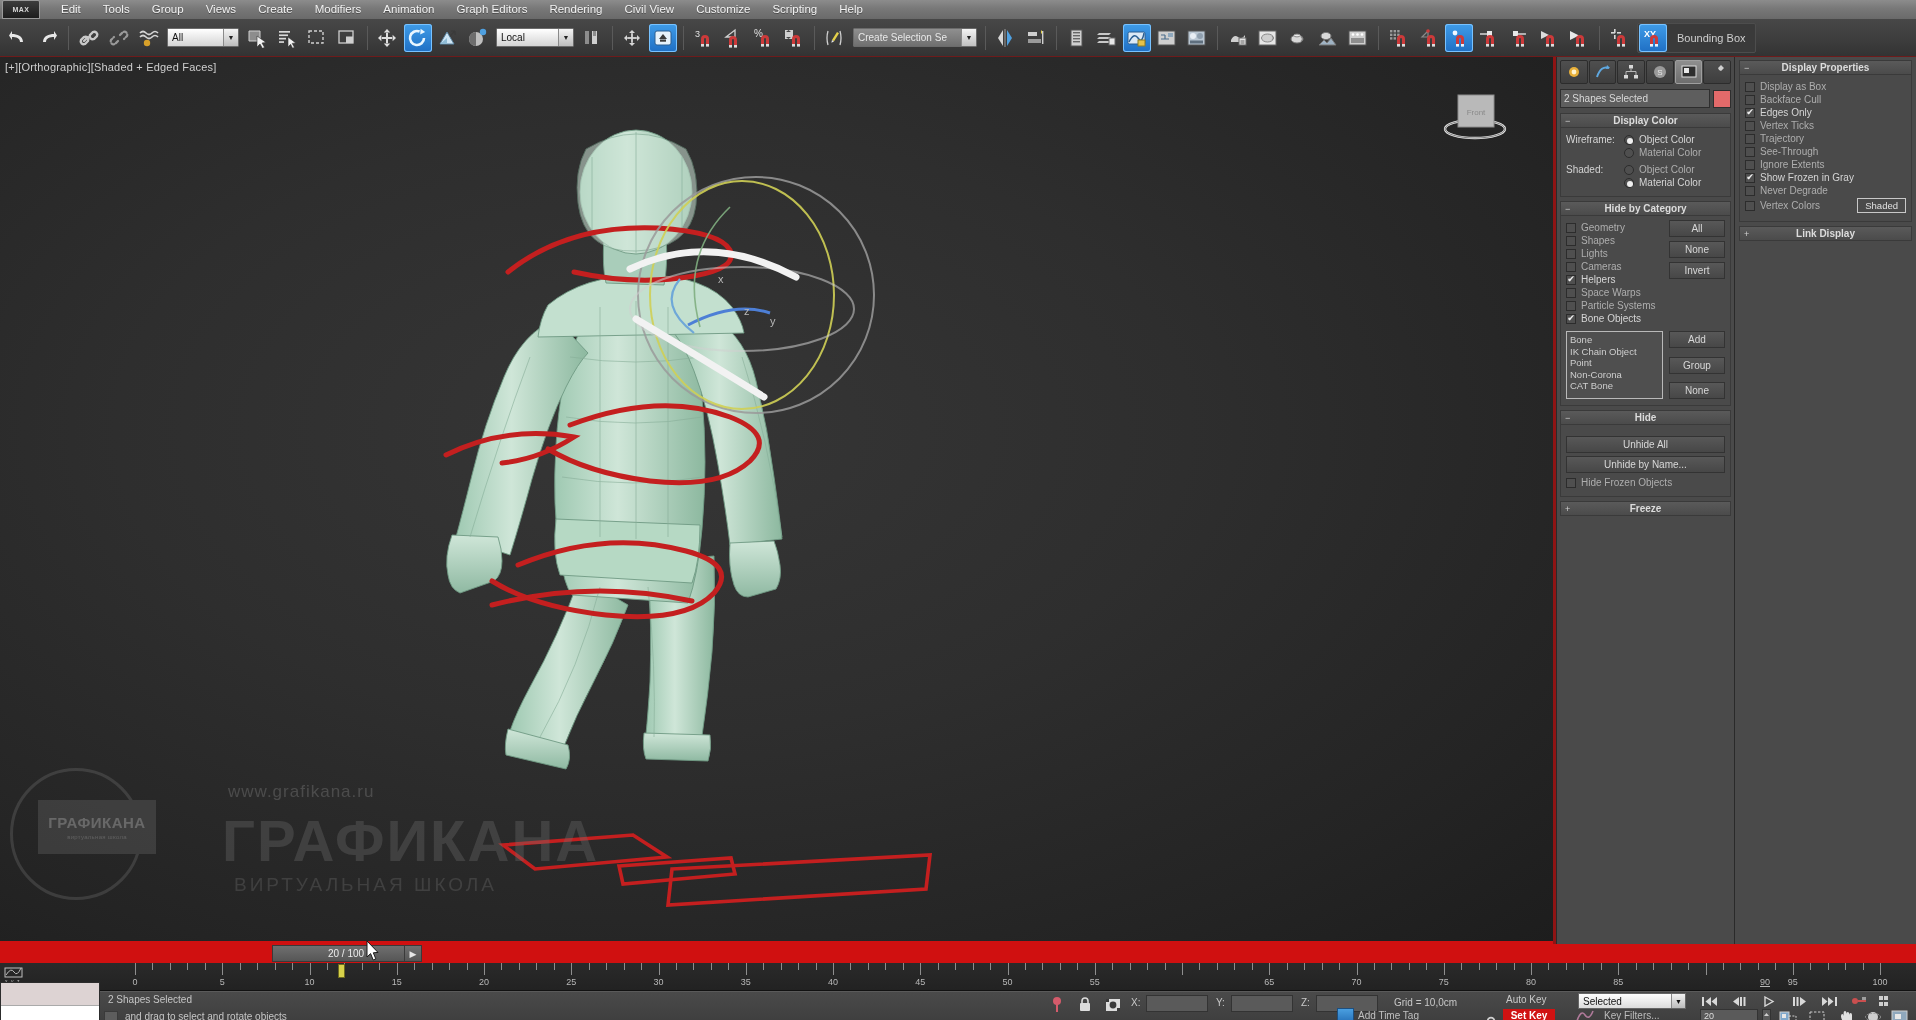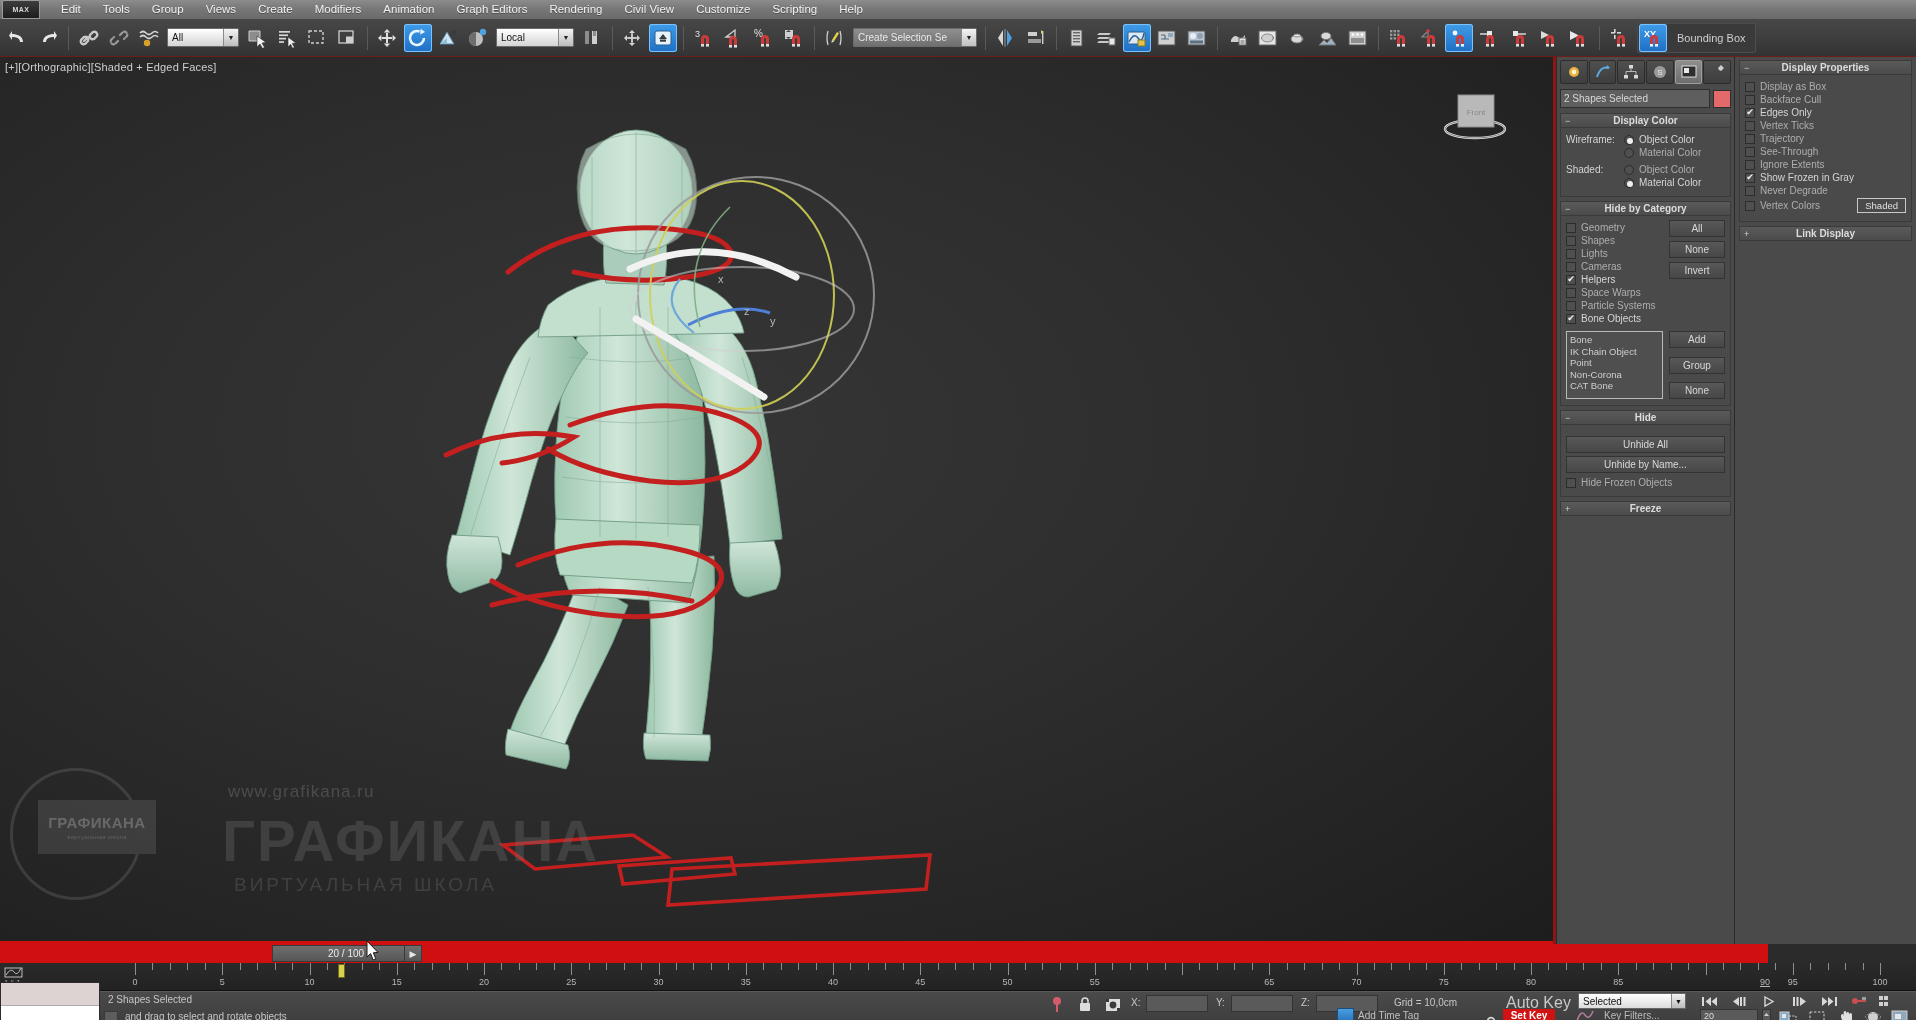--- a/index.html
+++ b/index.html
@@ -147,21 +147,21 @@
   .shaded-btn{border:1px solid #c8c8c8;background:#4a4a4a;color:#e0e0e0;font-size:9.5px;padding:1px 7px;margin-left:auto;}
 
   
   .propspanel{
     position:absolute;left:1734px;top:57px;width:182px;height:887px;
     background:#4a4a4a;border-left:1px solid #2a2a2a;padding:3px 4px;
   }
 
   
   .timeslider{
-    position:absolute;left:0;top:944px;width:1768px;height:19px;background:#d01010;
+    position:absolute;left:0;top:944px;width:1916px;height:19px;background:#d01010;
   }
   .ts-handle{
     position:absolute;left:272px;top:1px;height:17px;width:148px;
     background:linear-gradient(180deg,#6f6f6f,#565656);border:1px solid #3a3a3a;
     display:flex;align-items:center;justify-content:center;color:#ececec;font-size:10px;cursor:default;
   }
   .ts-arrow{
     position:absolute;top:1px;height:17px;width:18px;background:linear-gradient(180deg,#6f6f6f,#565656);
     border:1px solid #3a3a3a;display:flex;align-items:center;justify-content:center;color:#e6e6e6;font-size:9px;
   }
@@ -185,21 +185,21 @@
   }
   .mini-lst .b{position:absolute;left:0;bottom:0;width:100%;height:15px;background:#fff;border-top:1px solid #aaa;}
   .st-line1{position:absolute;left:108px;top:2px;color:#c6c6c6;font-size:10px;}
   .st-line2{position:absolute;left:125px;top:19px;color:#c6c6c6;font-size:10px;}
   .st-prompt-icn{position:absolute;left:104px;top:19px;width:14px;height:10px;background:#5d5d5d;border:1px solid #3a3a3a;}
   .st-field{
     position:absolute;top:3px;height:17px;background:#5a5a5a;border:1px solid #333;
   }
   .st-lbl{position:absolute;top:5px;color:#c8c8c8;font-size:10px;}
   .statusbar .sbtn{position:absolute;top:3px;width:20px;height:19px;display:flex;align-items:center;justify-content:center;}
-  .autokey{position:absolute;left:1506px;top:2px;color:#c9c9c9;font-size:16px;}
+  .autokey{position:absolute;left:1506px;top:2px;color:#c9c9c9;font-size:10px;}
   .setkey{
     position:absolute;left:1503px;top:17px;width:52px;height:13px;background:#d01212;
     color:#fff;font-size:10px;font-weight:bold;display:flex;align-items:center;justify-content:center;
   }
   .akcombo{
     position:absolute;left:1578px;top:1px;width:108px;height:16px;
     background:linear-gradient(180deg,#fff,#dcdcdc);border:1px solid #666;
     color:#111;font-size:10px;display:flex;align-items:center;padding-left:4px;
   }
   .akcombo .arw{position:absolute;right:0;top:0;width:14px;height:100%;background:linear-gradient(180deg,#f2f2f2,#bcbcbc);border-left:1px solid #888;display:flex;align-items:center;justify-content:center;font-size:7px;}

